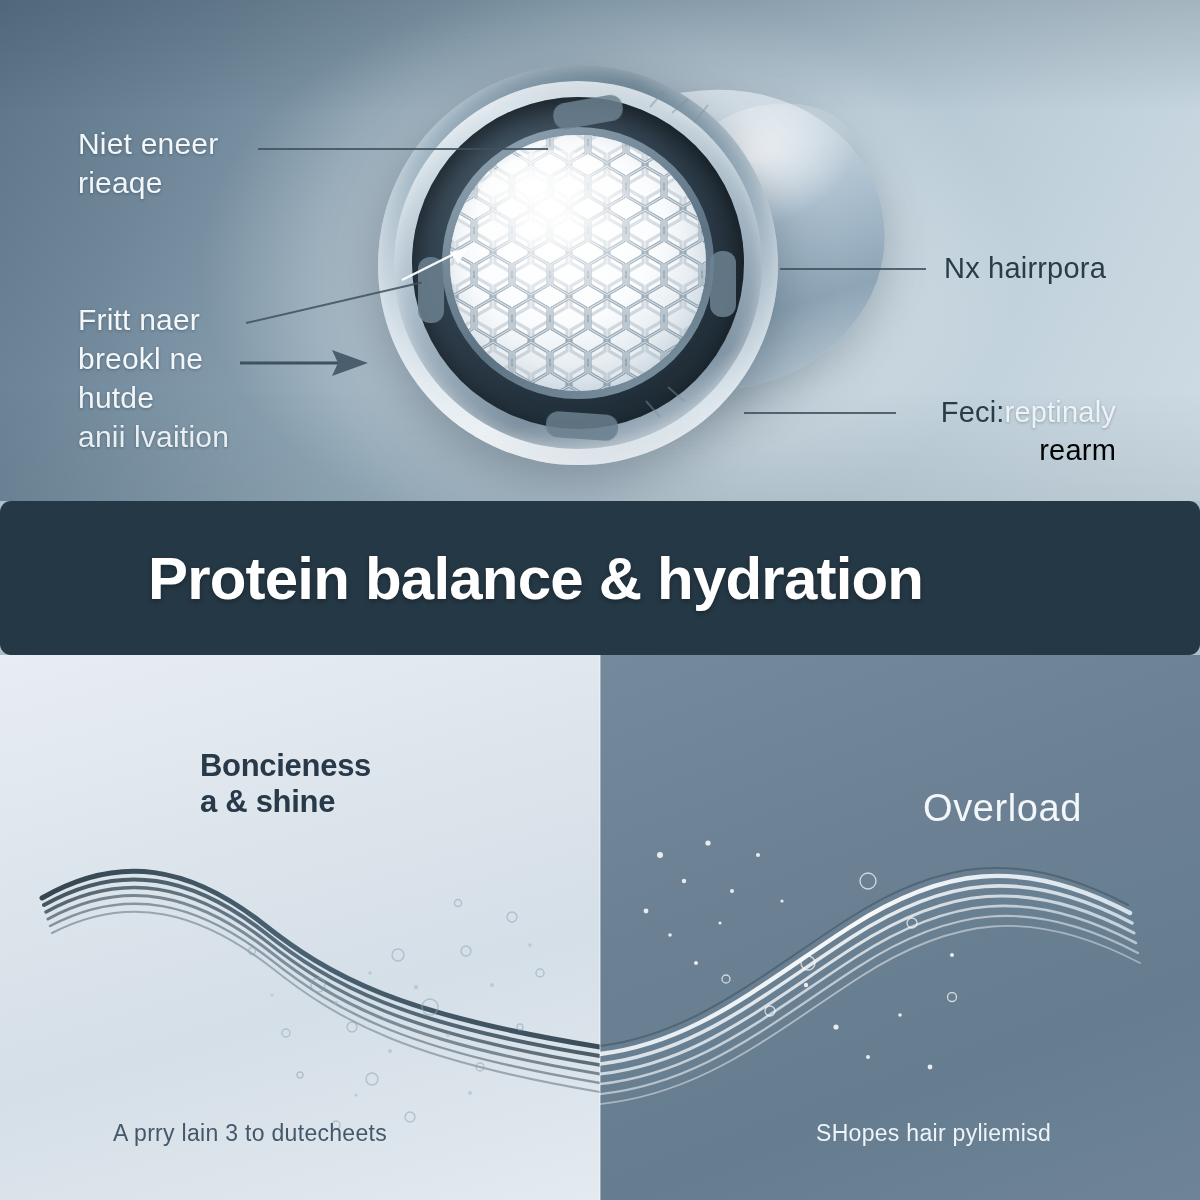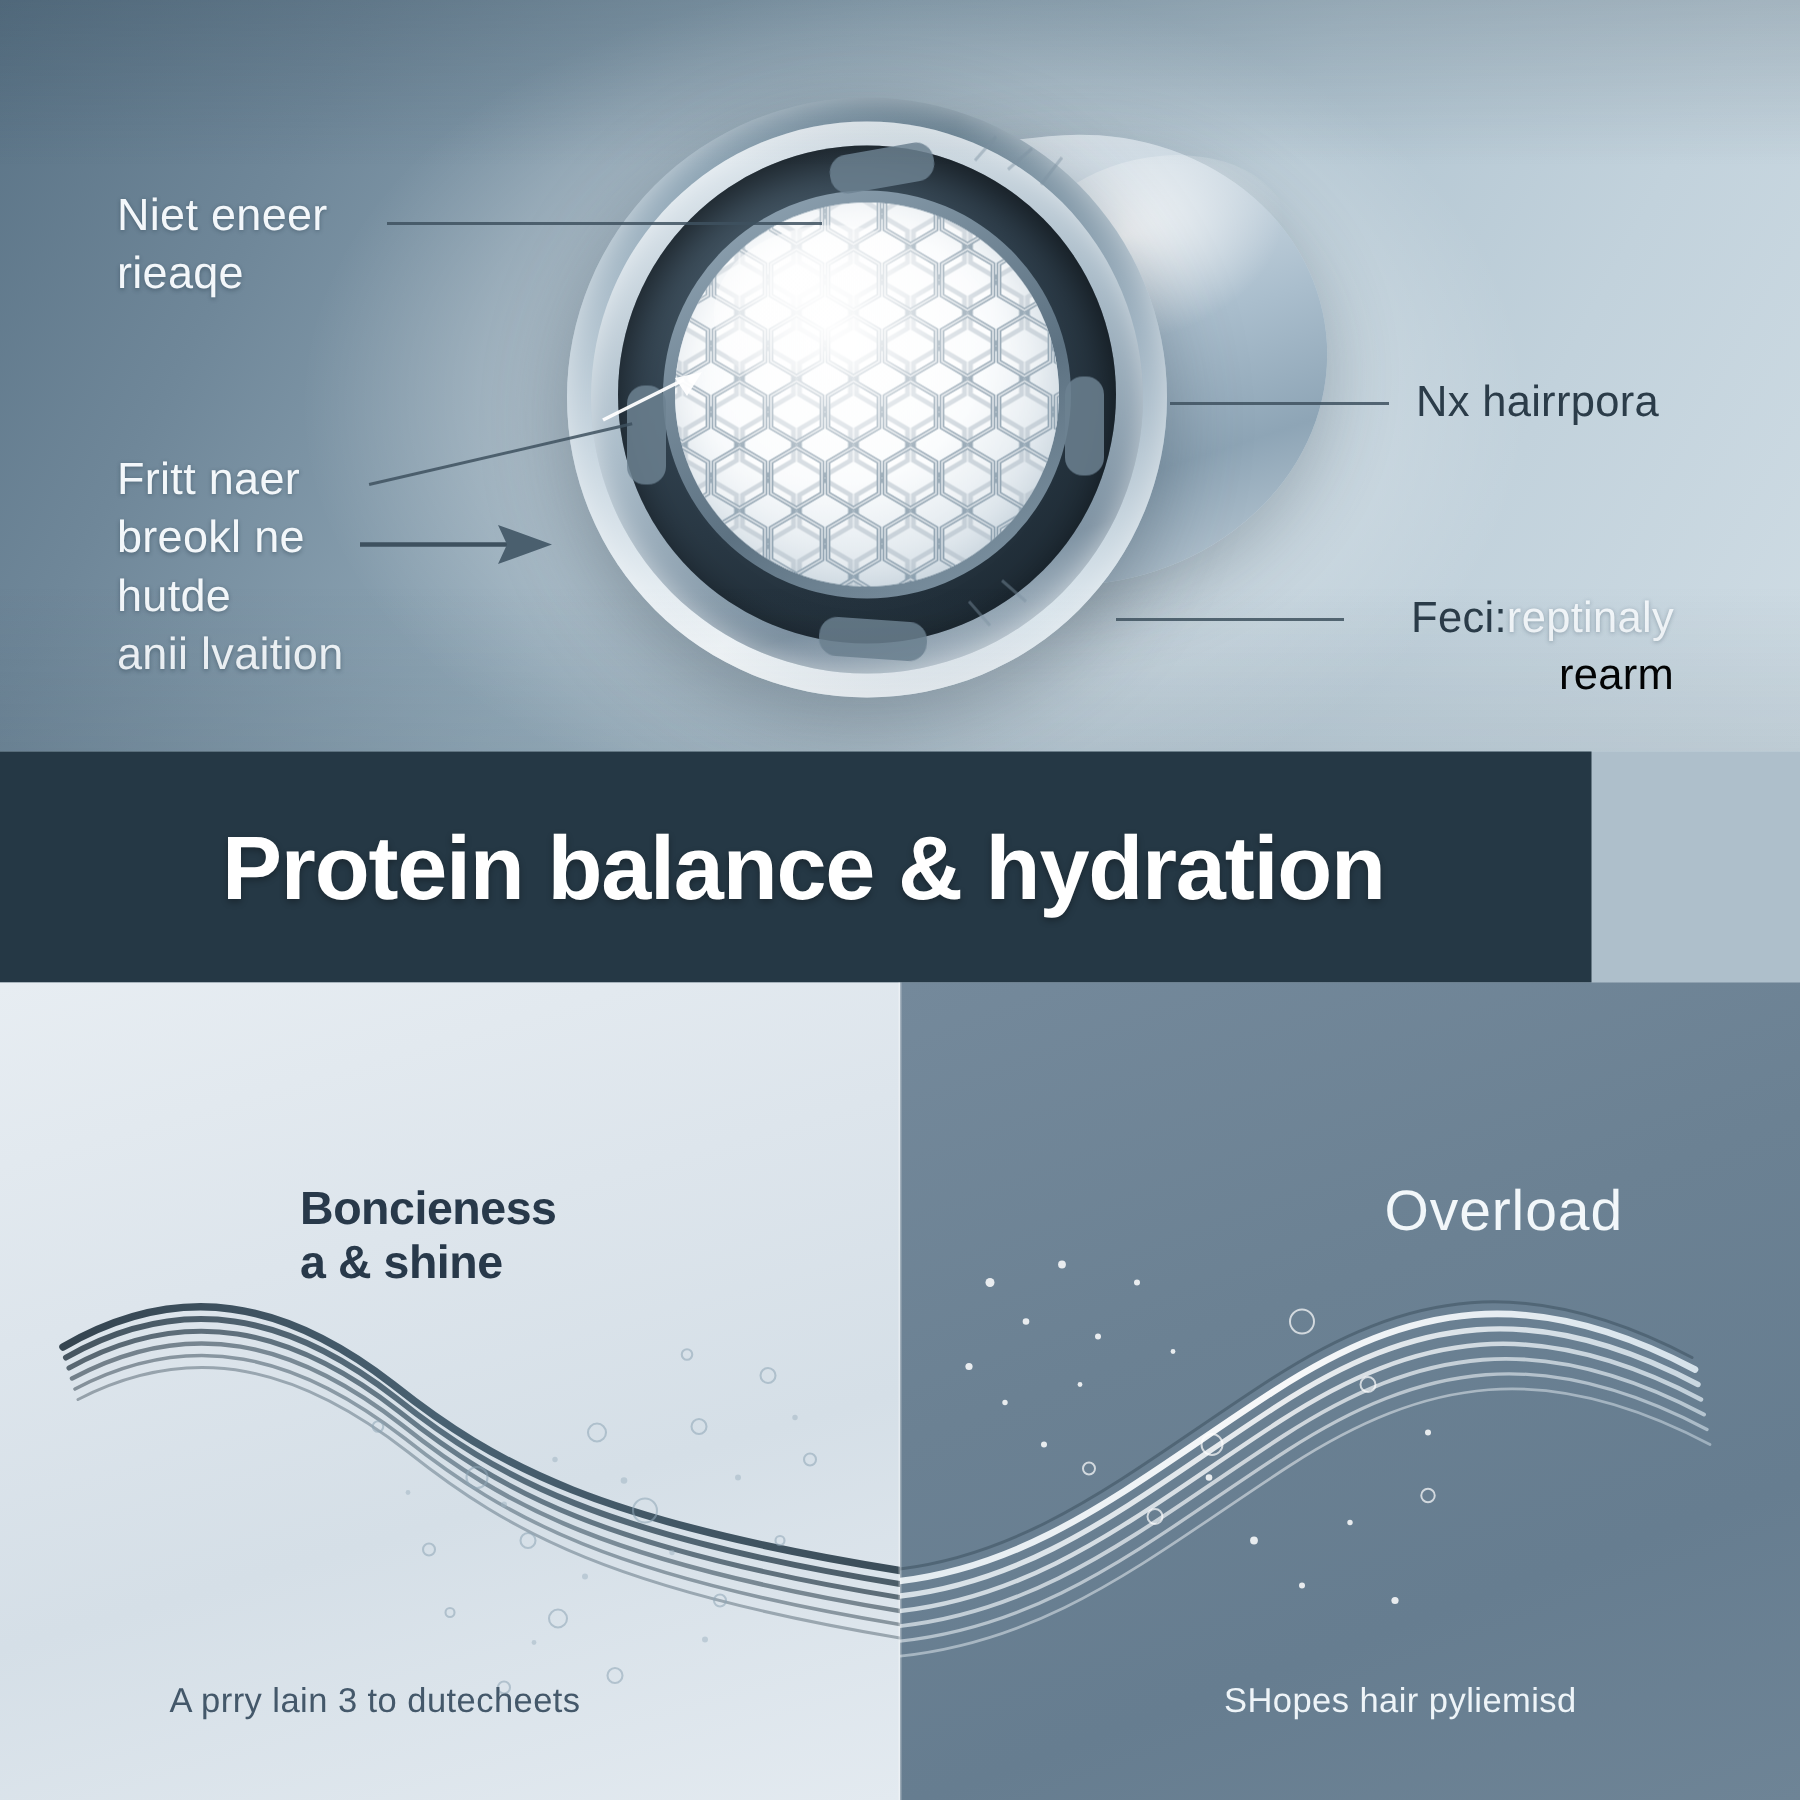--- a/index.html
+++ b/index.html
@@ -92,23 +92,23 @@
   .lbl{ position:absolute; line-height:1.30; font-weight:400; letter-spacing:.2px; }
   .lbl-light{ color:#f3f7fa; text-shadow:0 1px 3px rgba(30,50,66,0.40); }
   .lbl-dark{ color:#2b3c49; }
   .lbl-mix span.d{ color:#2b3c49; }
   .lbl-mix span.l{ color:#f3f7fa; text-shadow:0 1px 3px rgba(40,62,80,0.35); }
 
   .arrow-right{ position:absolute; }
 
   
   .title-band{
-    position:absolute; left:0; top:501px; width:1061px; height:154px;
+    position:absolute; left:0; top:501px; width:1200px; height:154px;
     background:#253845;
-    display:flex; align-items:center;
+    display:flex; align-items:center;border-radius:11px;
   }
   .title-text{
     margin-left:148px;
     color:#ffffff;
     font-size:60px;
     font-weight:700;
     letter-spacing:-0.8px;
     text-shadow:0 2px 5px rgba(0,0,0,0.30);
   }
 
@@ -128,21 +128,21 @@
   }
   .panel-divider{
     position:absolute; left:599px; top:0; width:2px; height:100%;
     background:rgba(255,255,255,0.35);
   }
 
   .panel-title{
     position:absolute;
     font-weight:700; line-height:1.16; letter-spacing:-0.3px;
   }
-  .pt-left{ left:200px; top:748px; font-size:31px; color:#28394a;margin-top:40px; }
+  .pt-left{ left:200px; top:748px; font-size:31px; color:#28394a; }
   .pt-right{ left:923px; top:786px; font-size:38px; color:#f2f7fa; font-weight:400; letter-spacing:.6px; }
 
   .caption{
     position:absolute; font-size:23px; letter-spacing:.3px;
   }
   .cap-left{ left:113px; top:1120px; color:#44586a; }
   .cap-right{ left:816px; top:1120px; color:#eef4f8;text-align:center; }
 
   .hair-svg{ position:absolute; inset:0; }
   .hair-svg svg{ width:100%; height:100%; display:block; }

